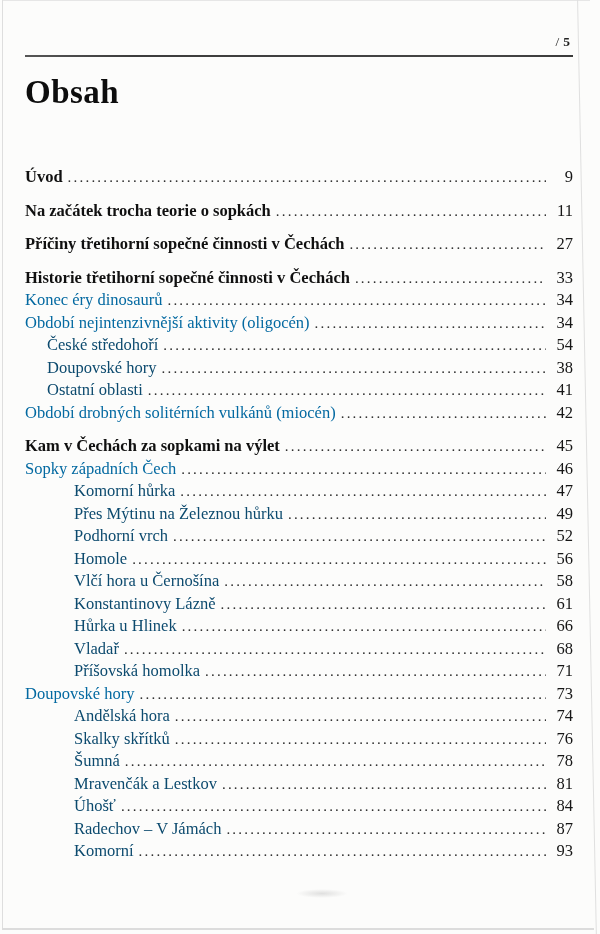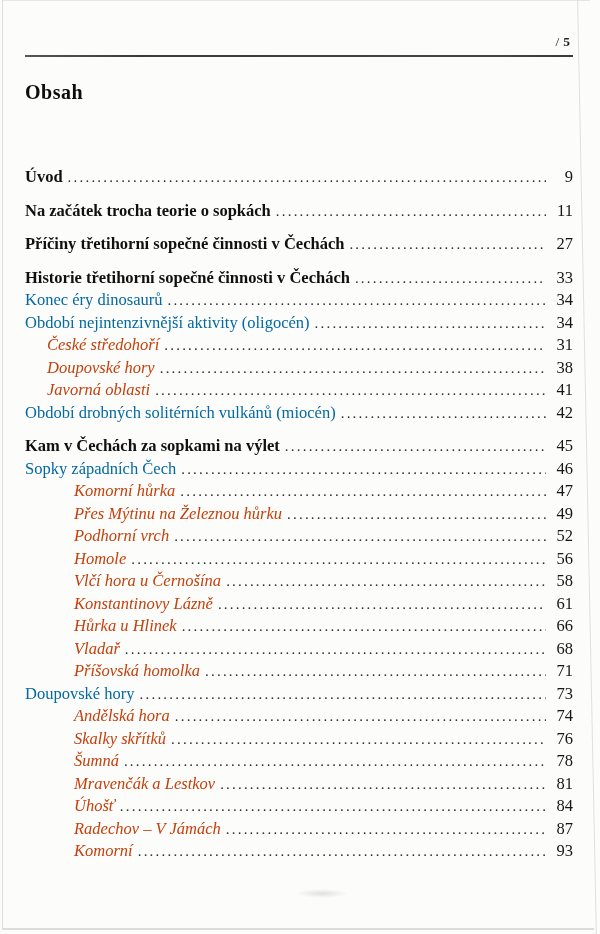--- a/index.html
+++ b/index.html
@@ -41,40 +41,40 @@
   .folio-num { font-weight: bold; margin-left: 3px; }
 
   .rule {
     margin-top: 6px;
     height: 2px;
     background: linear-gradient(to right, #565656, #3c3c3c 20%, #454545 85%, #3a3a3a);
   }
 
   .title {
     margin: 18px 0 0 0;
-    font-size: 20px;
+    font-size: 33px;
     line-height: 34px;
     font-weight: bold;
     color: #0d0d0d;
     letter-spacing: 0.5px;
   }
 
   .toc { margin-top: 57px; }
 
   .row {
     display: flex;
     align-items: baseline;
     line-height: 21.5px;
     font-size: 16.5px;
   }
   .row.group-gap { margin-top: 11px; }
   .row .label { white-space: nowrap; }
   .row.style-bold .label { font-weight: bold; color: #101010; }
   .row.style-regular .label { color: #0369a1; }
-  .row.style-italic .label { font-style: italic; color: #c2410c; }
+  .row.style-italic .label { color: #0c4a6e; }
   .row.level-1 { padding-left: 22px; }
   .row.level-2 { padding-left: 49px; }
 
   .dots {
     flex: 1;
     overflow: hidden;
     white-space: nowrap;
     font-size: 15px;
     letter-spacing: 2.2px;
     color: #2e2e2e;
@@ -132,29 +132,29 @@
     <span class="pagenum">34</span>
   </div>
         <div class="row style-regular level-0">
     <span class="label">Období nejintenzivnější aktivity (oligocén)</span>
     <span class="dots"></span>
     <span class="pagenum">34</span>
   </div>
         <div class="row style-italic level-1">
     <span class="label">České středohoří</span>
     <span class="dots"></span>
-    <span class="pagenum">31</span>
+    <span class="pagenum">54</span>
   </div>
         <div class="row style-italic level-1">
     <span class="label">Doupovské hory</span>
     <span class="dots"></span>
     <span class="pagenum">38</span>
   </div>
         <div class="row style-italic level-1">
-    <span class="label">Javorná oblasti</span>
+    <span class="label">Ostatní oblasti</span>
     <span class="dots"></span>
     <span class="pagenum">41</span>
   </div>
         <div class="row style-regular level-0">
     <span class="label">Období drobných solitérních vulkánů (miocén)</span>
     <span class="dots"></span>
     <span class="pagenum">42</span>
   </div>
         <div class="row style-bold level-0 group-gap">
     <span class="label">Kam v Čechách za sopkami na výlet</span>

